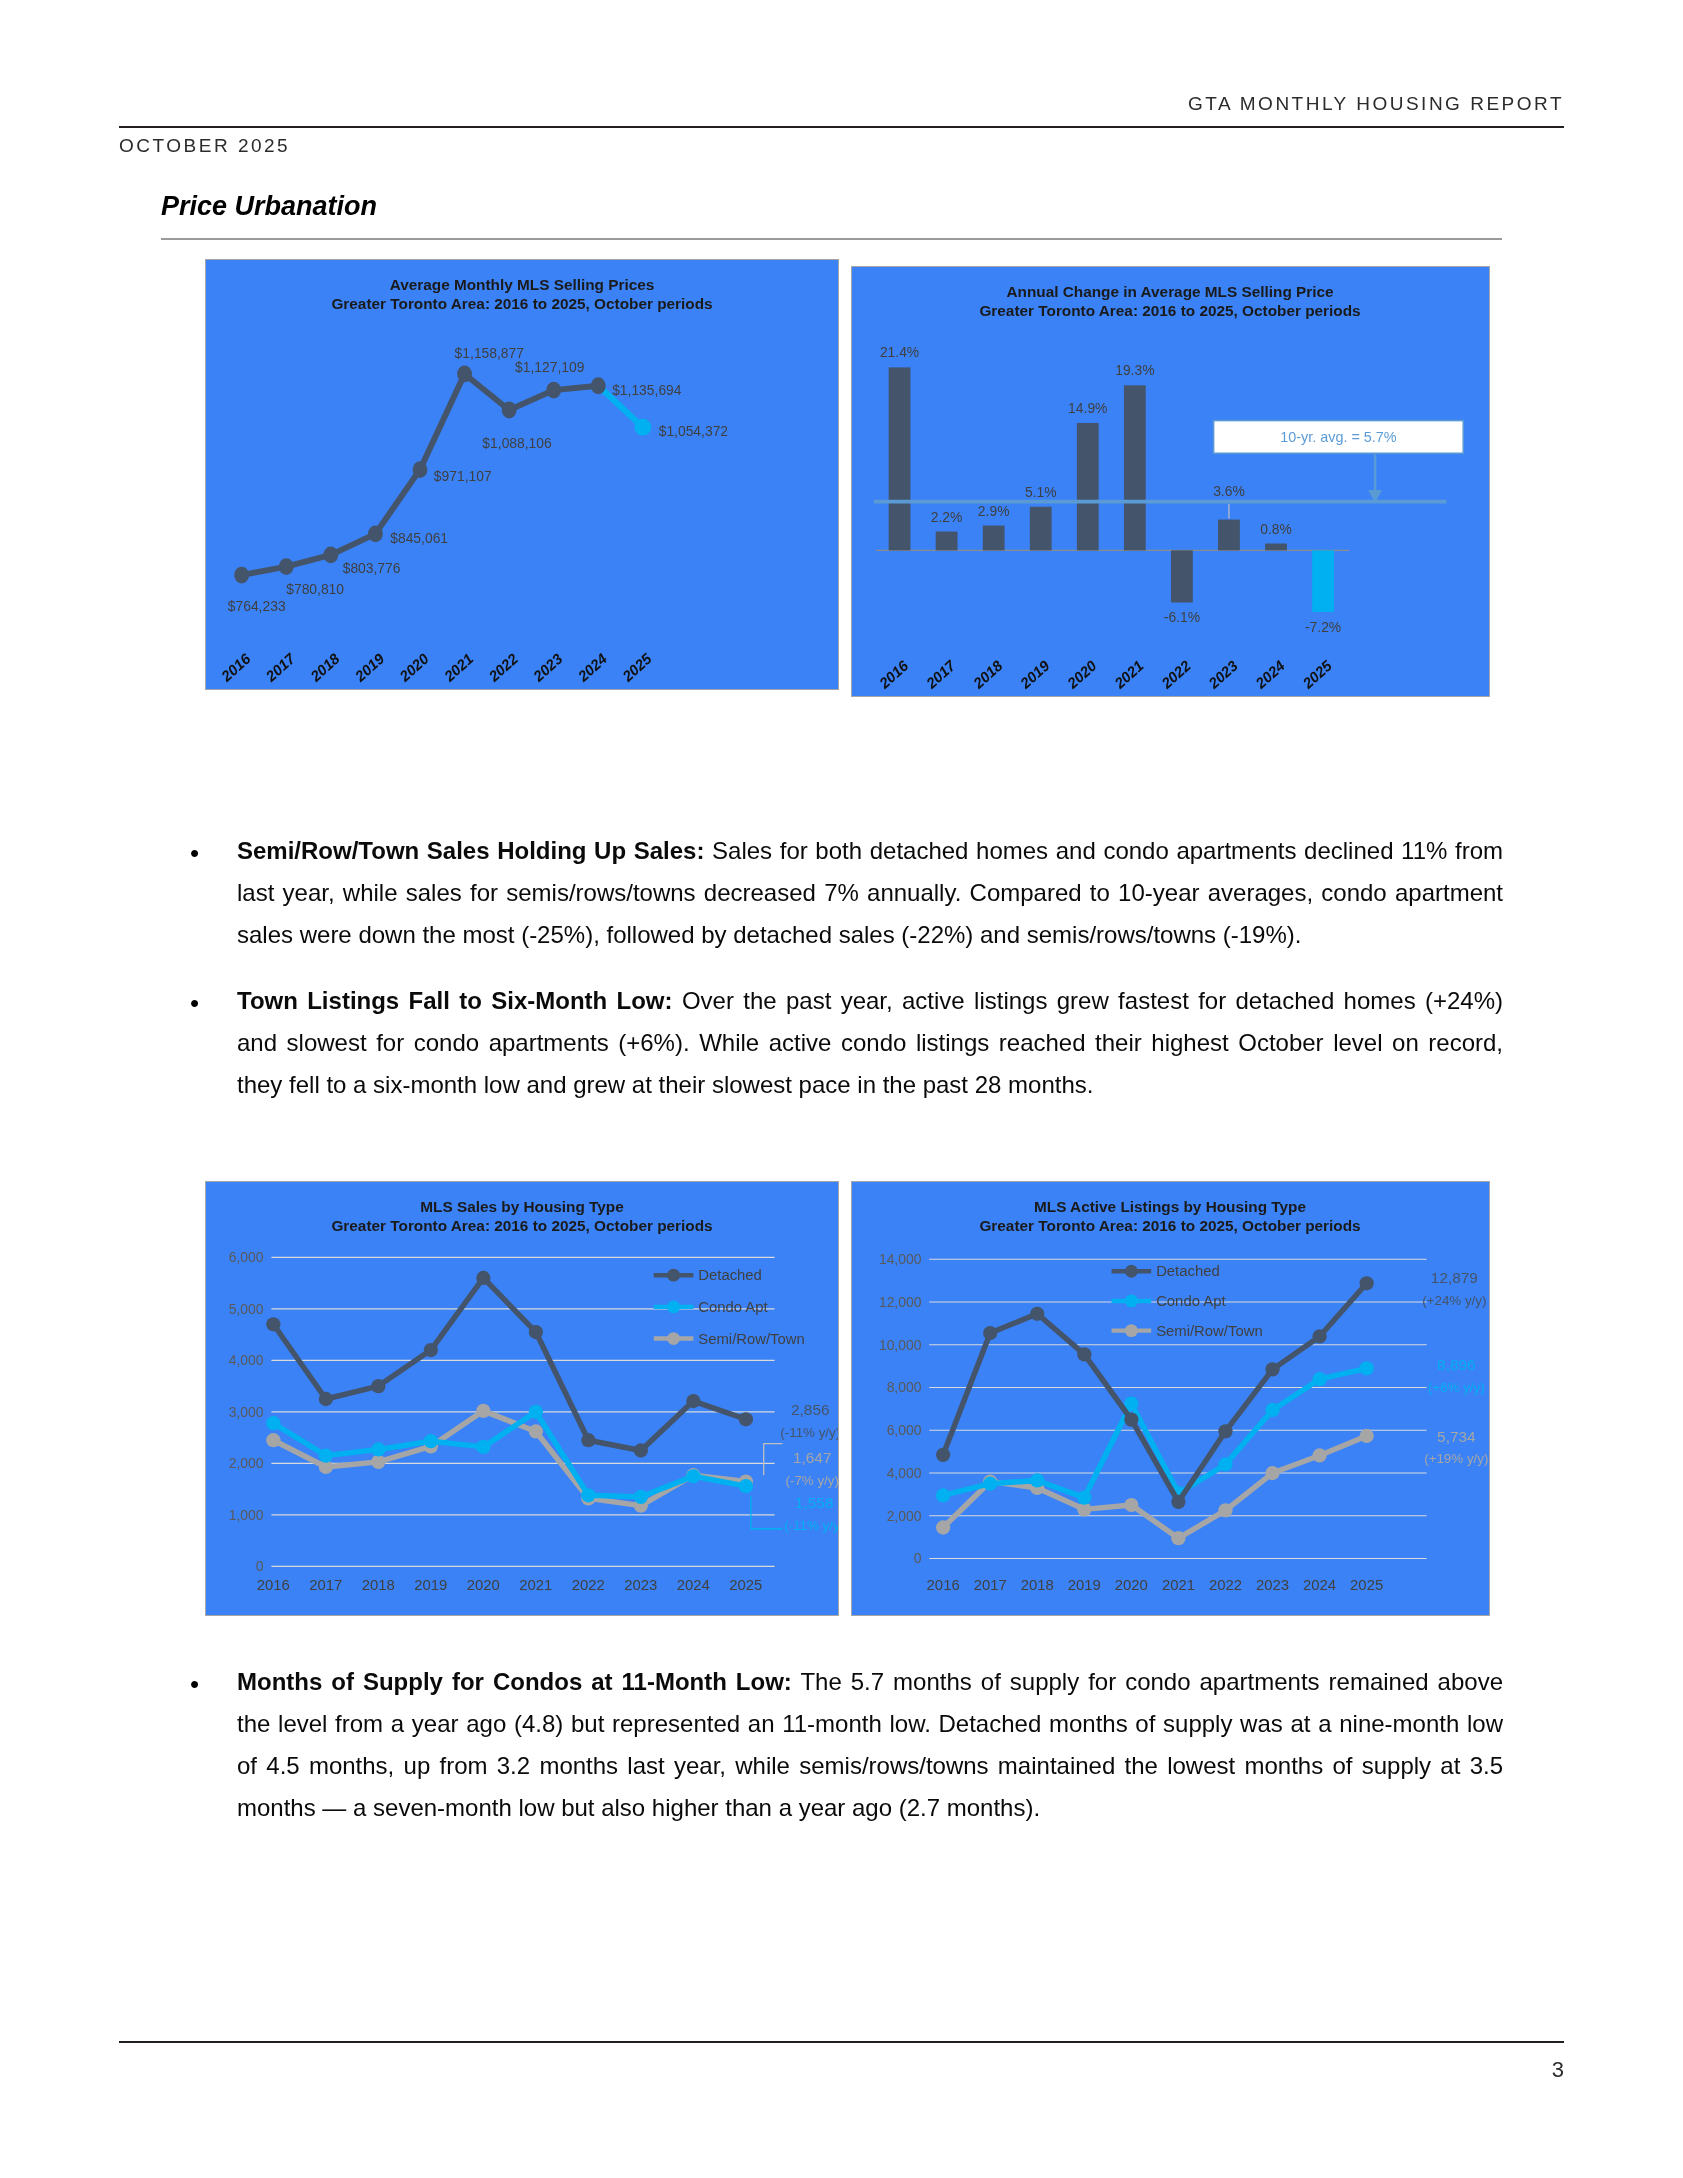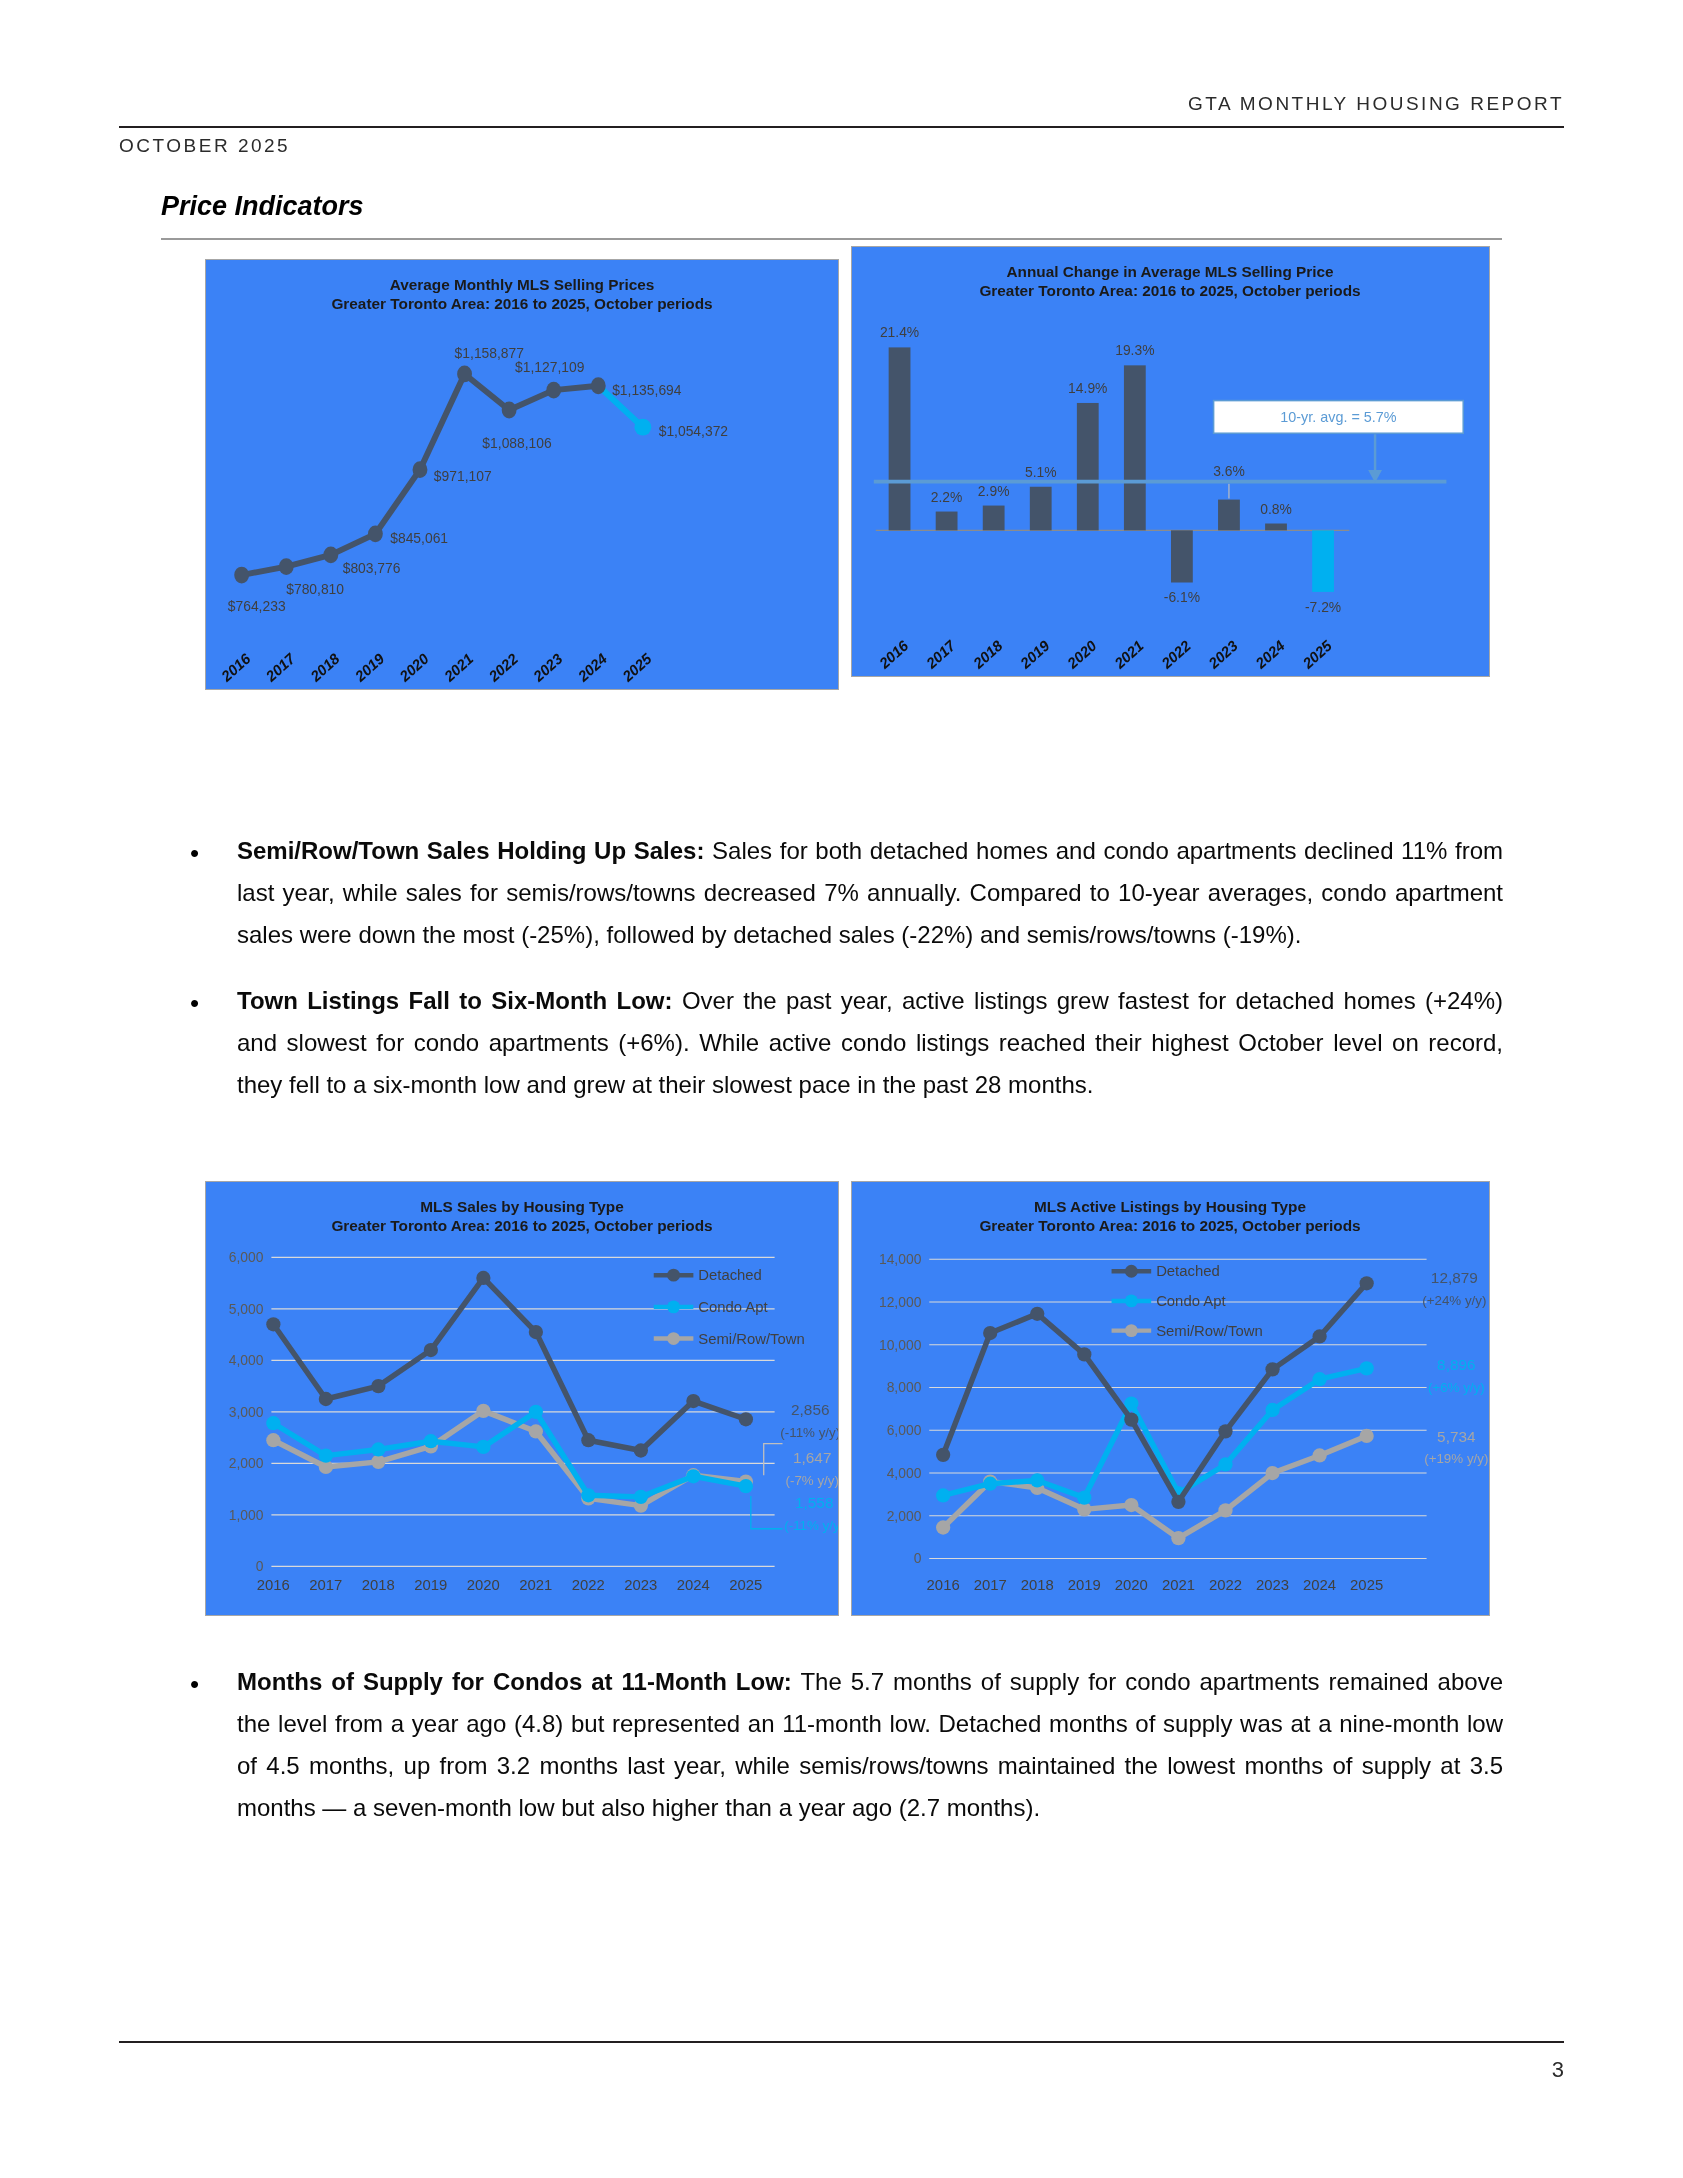--- a/index.html
+++ b/index.html
@@ -33,21 +33,21 @@
 </style>
 </head>
 <body>
 
 <div class="page">
 
   <div class="hdr-left">OCTOBER 2025</div>
   <div class="hdr-right">GTA MONTHLY HOUSING REPORT</div>
   <div class="hdr-rule"></div>
 
-  <div class="section-title">Price Indicators</div>
+  <div class="section-title">Price Urbanation</div>
   <div class="title-rule"></div>
 
   <div class="chartbox" style="left:205px;top:259px;width:632px;height:429px">
     <svg id="svg-price" viewBox="0 0 638 433">
         <text x="319" y="30" text-anchor="middle" class="ctitle">Average Monthly MLS Selling Prices</text>
         <text x="319" y="49" text-anchor="middle" class="ctitle">Greater Toronto Area: 2016 to 2025, October periods</text>
         <polyline points="36,318 81,309.4727912 126,297.65908079999997 171,276.4220768 216,211.5840144 261,114.99512639999998 306,151.3997288 351,131.33658559999998 396,126.92046159999998" fill="none" stroke="#44546A" stroke-width="6" stroke-linejoin="round" stroke-linecap="round"></polyline>
         <line x1="396" y1="126.92046159999998" x2="441" y2="168.75249839999998" stroke="#00B0F0" stroke-width="6" stroke-linecap="round"></line>
         <ellipse cx="36" cy="318" rx="7.5" ry="8.5" fill="#44546A"></ellipse>
         <text x="22" y="354" class="dlab" text-anchor="start">$764,233</text>
@@ -75,21 +75,21 @@
         <text class="xyear" text-anchor="end" transform="translate(361,404) rotate(-42)">2023</text>
         <ellipse cx="396" cy="126.92046159999998" rx="7.5" ry="8.5" fill="#44546A"></ellipse>
         <text x="410" y="135.92046159999998" class="dlab" text-anchor="start">$1,135,694</text>
         <text class="xyear" text-anchor="end" transform="translate(406,404) rotate(-42)">2024</text>
         <ellipse cx="441" cy="168.75249839999998" rx="8.5" ry="8.5" fill="#00B0F0"></ellipse>
         <text x="457" y="177.75249839999998" class="dlab" text-anchor="start">$1,054,372</text>
         <text class="xyear" text-anchor="end" transform="translate(451,404) rotate(-42)">2025</text>
       </svg>
   </div>
 
-  <div class="chartbox" style="left:851px;top:246px;width:637px;height:429px">
+  <div class="chartbox" style="left:851px;top:266px;width:637px;height:429px">
     <svg id="svg-bars" viewBox="0 0 643 433">
         <text x="321" y="30" text-anchor="middle" class="ctitle">Annual Change in Average MLS Selling Price</text>
         <text x="321" y="49" text-anchor="middle" class="ctitle">Greater Toronto Area: 2016 to 2025, October periods</text>
         <line x1="24" y1="286" x2="502" y2="286" stroke="#8c8c8c" stroke-width="1.3"></line>
         <rect x="37" y="101.31799999999998" width="22" height="184.68200000000002" fill="#44546A"></rect>
         <text x="48" y="91.31799999999998" class="barlab" text-anchor="middle">21.4%</text>
         <text class="xyear" text-anchor="end" transform="translate(58,404) rotate(-42)">2016</text>
         <rect x="84.5" y="267.014" width="22" height="18.986000000000004" fill="#44546A"></rect>
         <text x="95.5" y="257.014" class="barlab" text-anchor="middle">2.2%</text>
         <text class="xyear" text-anchor="end" transform="translate(105.5,404) rotate(-42)">2017</text>

